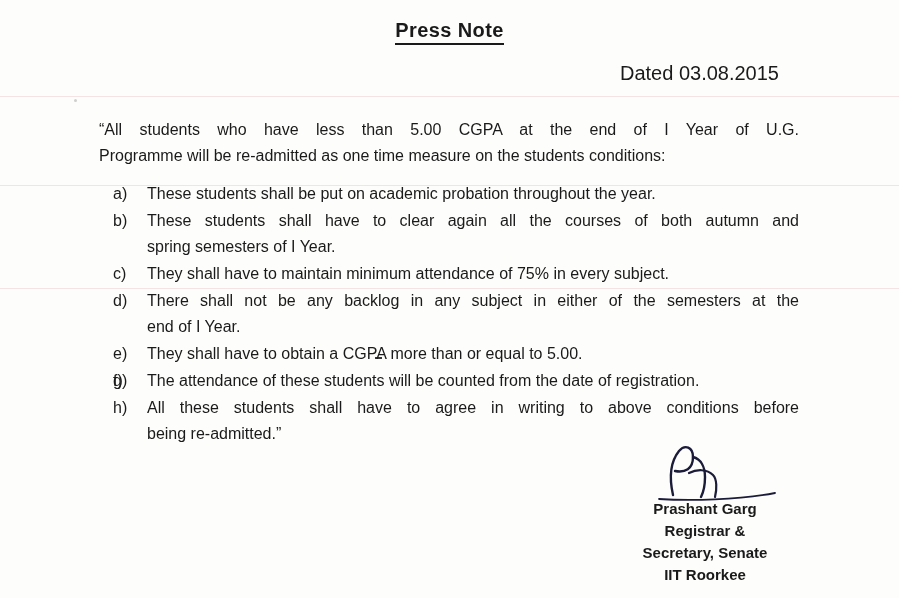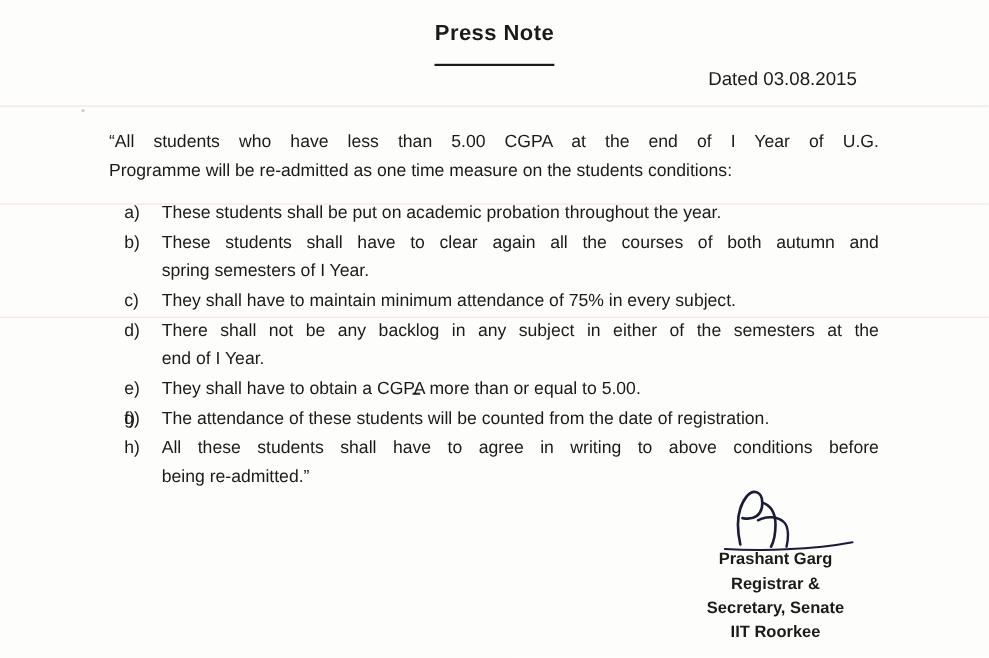--- a/index.html
+++ b/index.html
@@ -45,27 +45,27 @@
     top: 19px;
     left: 0;
     width: 899px;
     text-align: center;
     font-size: 20px;
     font-weight: bold;
     letter-spacing: 0.4px;
   }
   .doc-title span {
     border-bottom: 2px solid #1a1a1a;
-    padding-bottom: 17px;
+    padding-bottom: 2px;
   }
   .doc-date {
     position: absolute;
     top: 62px;
     right: 120px;
-    font-size: 17px;
+    font-size: 20px;
   }
   .body-text {
     position: absolute;
     top: 117px;
     left: 99px;
     width: 700px;
     font-size: 16px;
     line-height: 26px;
   }
   .para-intro {

